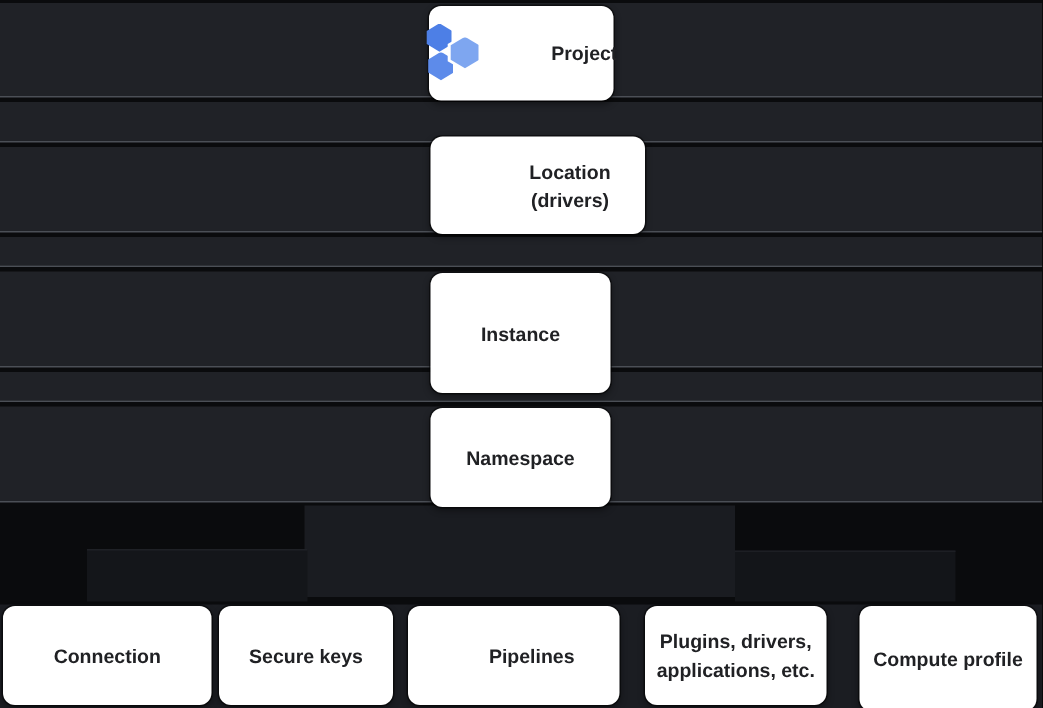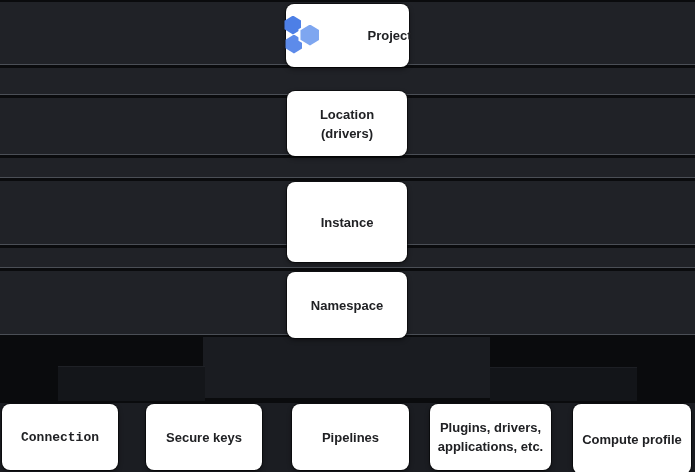--- a/index.html
+++ b/index.html
@@ -21,26 +21,26 @@
   
   .card{
     position:absolute;background:#fff;border-radius:8px;
     display:flex;align-items:center;justify-content:center;
     text-align:center;color:#202124;font-weight:bold;font-size:13px;line-height:19px;
     box-shadow:0 0 0 1px rgba(0,0,0,.5),0 2px 5px rgba(0,0,0,.45);
   }
   .card .lbl span{display:block;}
   #card-project{left:286px;top:4px;width:123px;height:63px;}
   #card-project .lbl{margin-left:10px;padding-left:36px;}
-  #card-location{left:287px;top:91px;width:120px;height:65px;}
+  #card-location{left:287px;top:91px;width:100px;height:65px;padding-left:43px;}
   #card-instance{left:287px;top:182px;width:120px;height:80px;}
   #card-namespace{left:287px;top:272px;width:120px;height:66px;}
-  #card-connection{left:2px;top:404px;width:116px;height:66px;font-family:Liberation Mono, monospace;}
+  #card-connection{left:2px;top:404px;width:139px;height:66px;}
   #card-secure-keys{left:146px;top:404px;width:116px;height:66px;align-items:center;}
-  #card-pipelines{left:292px;top:404px;width:117px;height:66px;}
+  #card-pipelines{left:272px;top:404px;width:117px;height:66px;padding-left:24px;}
   #card-plugins{left:430px;top:404px;width:121px;height:66px;}
   #card-compute{left:573px;top:404px;width:118px;height:70px;}
   
   .dficon{position:relative;width:38px;height:40px;flex:0 0 auto;}
   .hex{position:absolute;clip-path:polygon(50% 0%,100% 27%,100% 73%,50% 100%,0% 73%,0% 27%);}
   .hex1{left:1px;top:0;width:17px;height:19px;background:#4d7fe6;}
   .hex2{left:2px;top:19px;width:17px;height:19px;background:#5d8bea;}
   .hex3halo{left:15px;top:7px;width:23px;height:25px;background:#ffffff;}
   .hex3{left:17px;top:9px;width:19px;height:21px;background:#7ea6f0;}
 </style>

